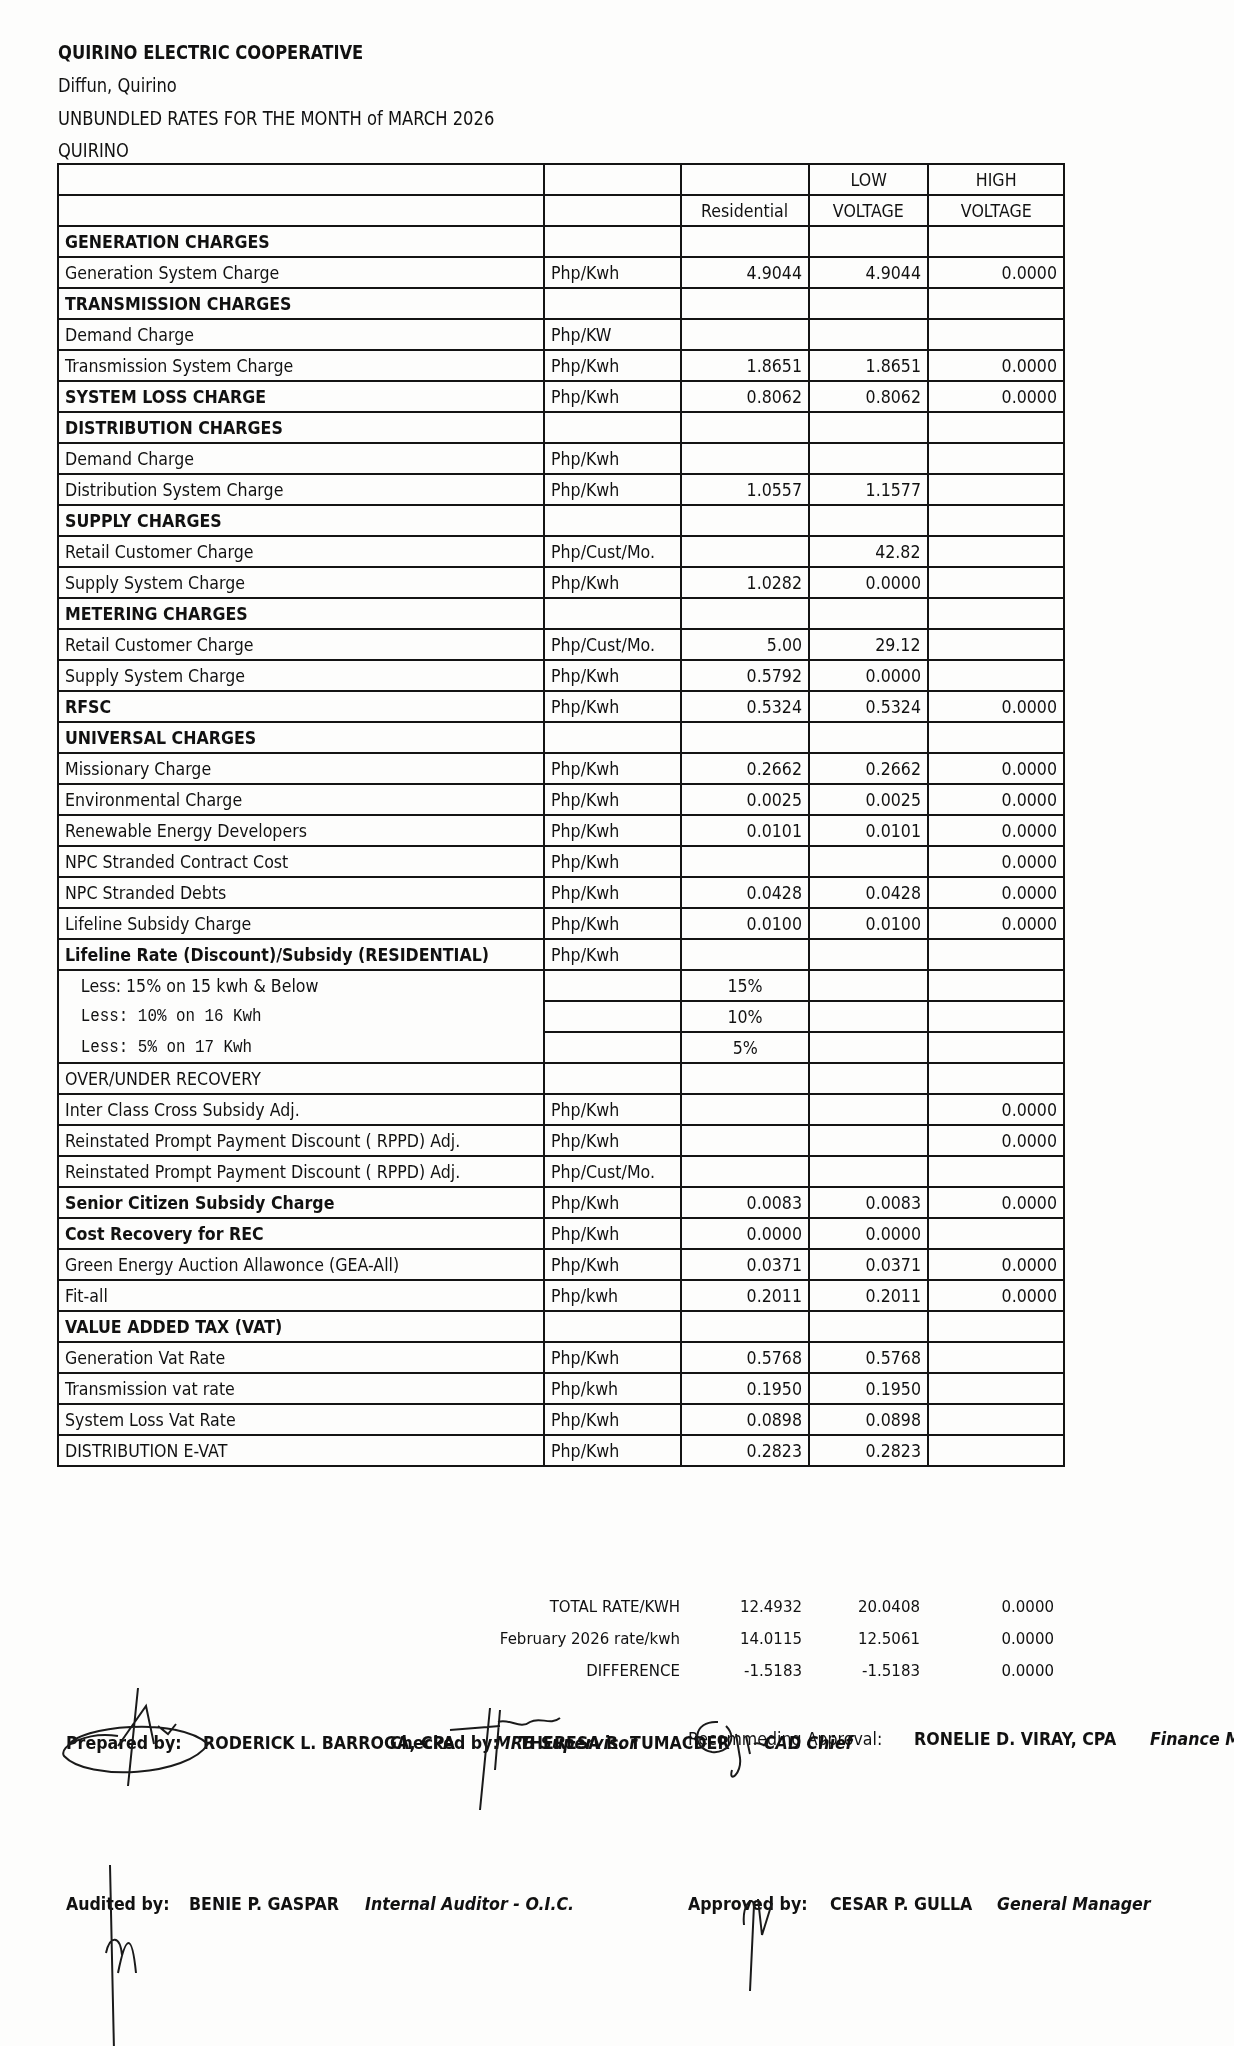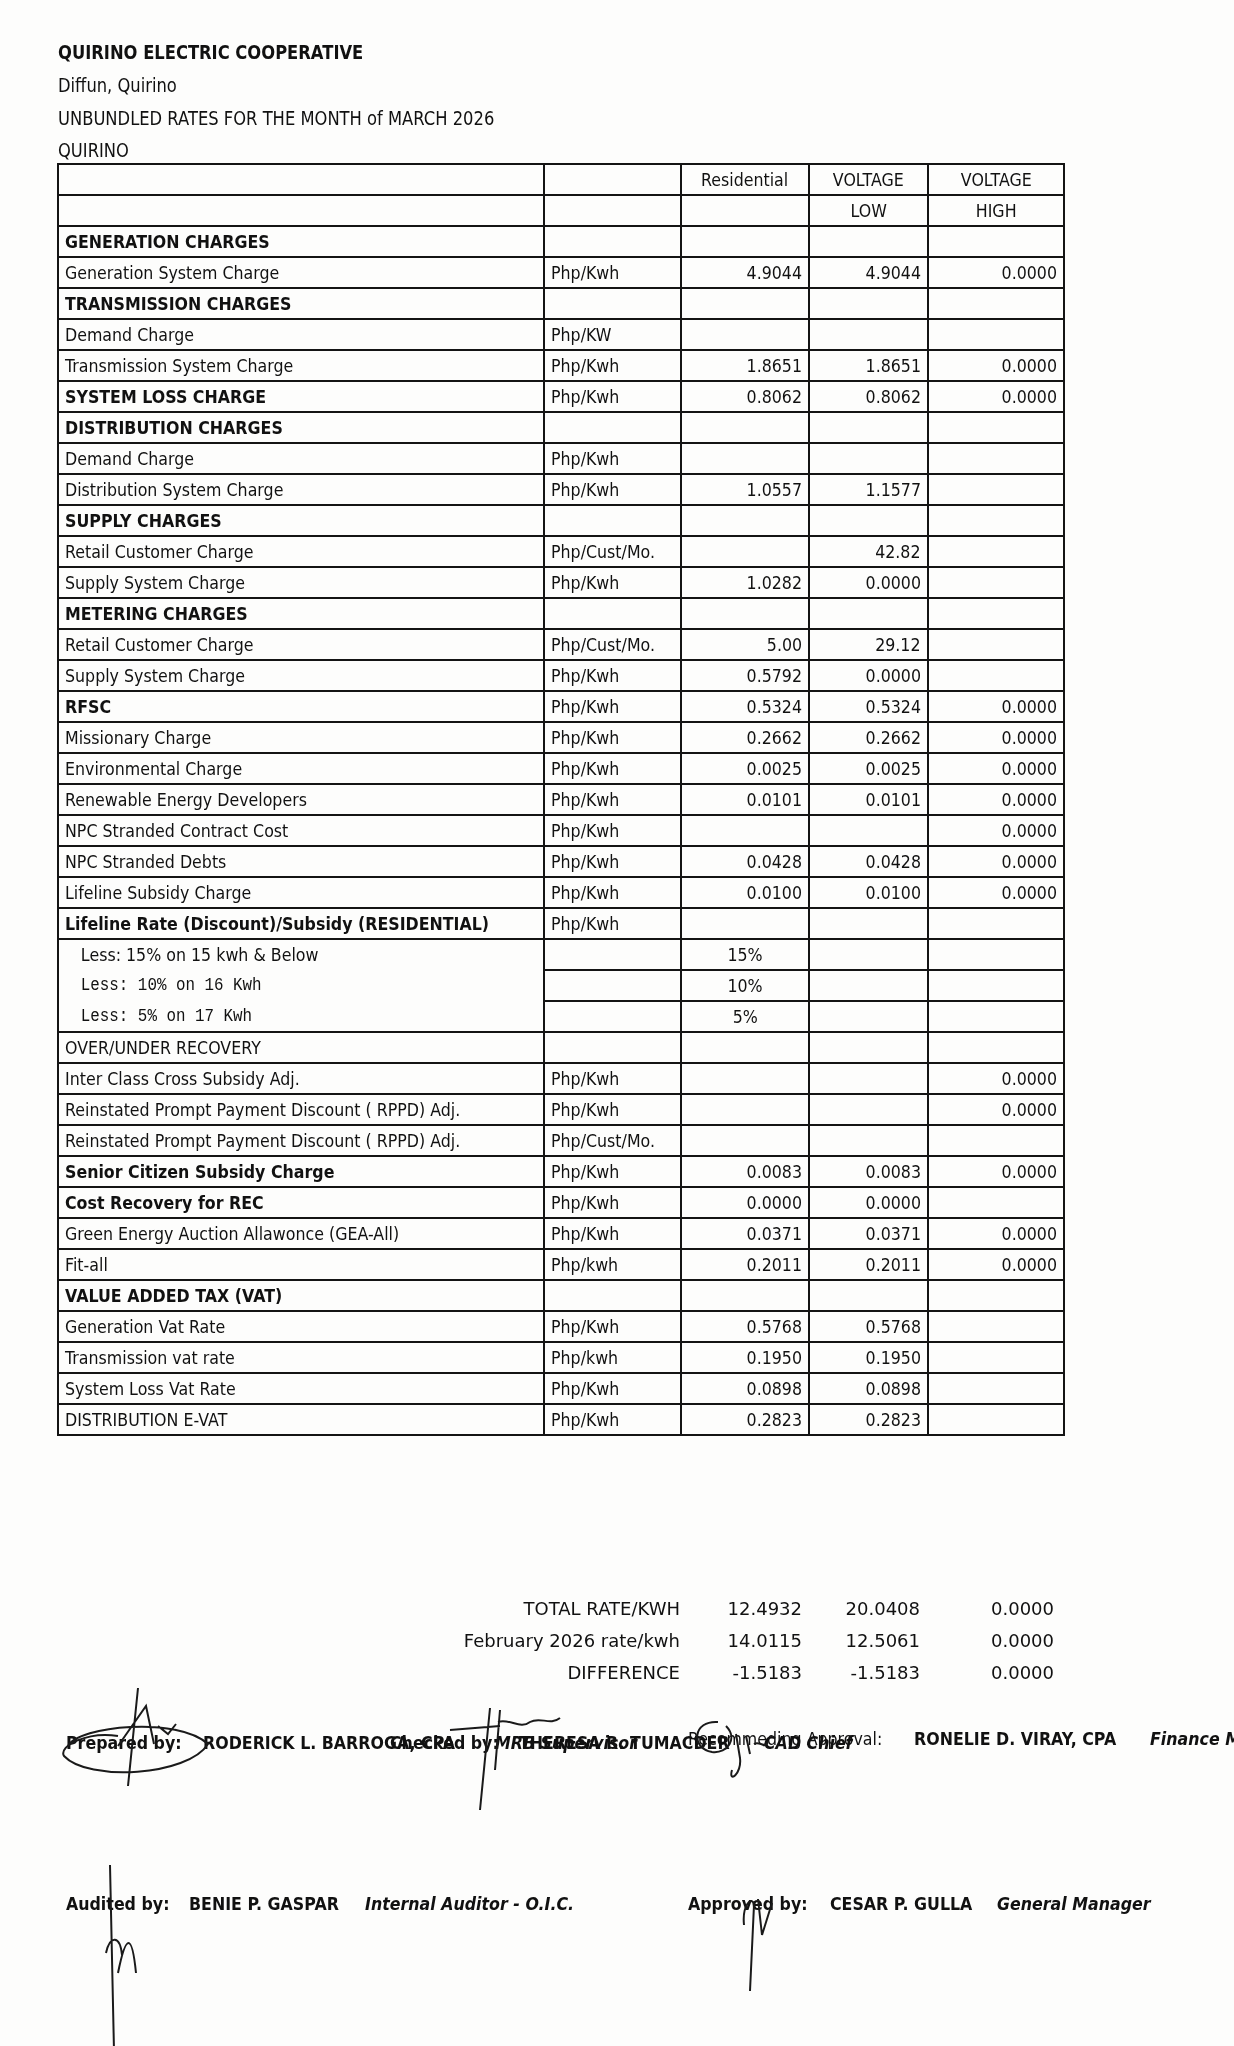--- a/index.html
+++ b/index.html
@@ -29,21 +29,21 @@
   .num .txt { transform-origin: right center; }
   .ctr { text-align: center; }
   .ctr .txt { transform-origin: center center; }
   .bold { font-weight: bold; border-radius: 7px; }
   .indent .txt { padding-left: 18px; }
   td.hd { line-height: 30px; vertical-align: bottom; }
   td.nob-top { border-top-color: transparent !important; font-family: Liberation Mono, monospace; }
   td.nob-bot { border-bottom-color: transparent !important; }
 
   .totals { position: absolute; left: 300px; top: 1594px; width: 760px; }
-  .trow { position: relative; height: 32px; font-size: 18px; }
+  .trow { position: relative; height: 32px; font-size: 15px; }
   .trow span { position: absolute; top: 4px; white-space: nowrap; }
   .trow .lab { right: 380px; }
   .trow .v1 { right: 258px; }
   .trow .v2 { right: 140px; }
   .trow .v3 { right: 6px; }
 
   .sig { position: absolute; font-size: 18px; white-space: nowrap; }
   .sig .cap { font-weight: bold; }
   .sig .name { font-weight: bold; margin-top: 38px; }
   .sig .role { font-weight: bold; font-style: italic; margin-top: 4px; }
@@ -63,31 +63,31 @@
     <col class="c-label">
       <col class="c-unit">
       <col class="c-res">
       <col class="c-lv">
       <col class="c-hv">
   </colgroup>
   <thead>
     <tr>
       <td class="hd"></td>
       <td class="hd"></td>
+      <td class="hd"></td>
+      <td class="hd ctr"><span class="txt">LOW</span></td>
+      <td class="hd ctr"><span class="txt">HIGH</span></td>
+    </tr>
+    <tr>
+      <td class="hd"></td>
+      <td class="hd"></td>
       <td class="hd ctr"><span class="txt">Residential</span></td>
       <td class="hd ctr"><span class="txt">VOLTAGE</span></td>
       <td class="hd ctr"><span class="txt">VOLTAGE</span></td>
     </tr>
-    <tr>
-      <td class="hd"></td>
-      <td class="hd"></td>
-      <td class="hd"></td>
-      <td class="hd ctr"><span class="txt">LOW</span></td>
-      <td class="hd ctr"><span class="txt">HIGH</span></td>
-    </tr>
   </thead>
   <tbody id="rate-body">
       <tr>
         <td class="bold"><span class="txt">GENERATION CHARGES</span></td>
         <td><span class="txt"></span></td>
         <td class="num"><span class="txt"></span></td>
         <td class="num"><span class="txt"></span></td>
         <td class="num"><span class="txt"></span></td>
       </tr>
       <tr>
@@ -187,20 +187,27 @@
         <td class="num"><span class="txt">0.5792</span></td>
         <td class="num"><span class="txt">0.0000</span></td>
         <td class="num"><span class="txt"></span></td>
       </tr>
       <tr>
         <td class="bold"><span class="txt">RFSC</span></td>
         <td><span class="txt">Php/Kwh</span></td>
         <td class="num"><span class="txt">0.5324</span></td>
         <td class="num"><span class="txt">0.5324</span></td>
         <td class="num"><span class="txt">0.0000</span></td>
+      </tr>
+      <tr>
+        <td class="bold"><span class="txt">UNIVERSAL CHARGES</span></td>
+        <td><span class="txt"></span></td>
+        <td class="num"><span class="txt"></span></td>
+        <td class="num"><span class="txt"></span></td>
+        <td class="num"><span class="txt"></span></td>
       </tr>
       <tr>
         <td><span class="txt">Missionary Charge</span></td>
         <td><span class="txt">Php/Kwh</span></td>
         <td class="num"><span class="txt">0.2662</span></td>
         <td class="num"><span class="txt">0.2662</span></td>
         <td class="num"><span class="txt">0.0000</span></td>
       </tr>
       <tr>
         <td><span class="txt">Environmental Charge</span></td>

